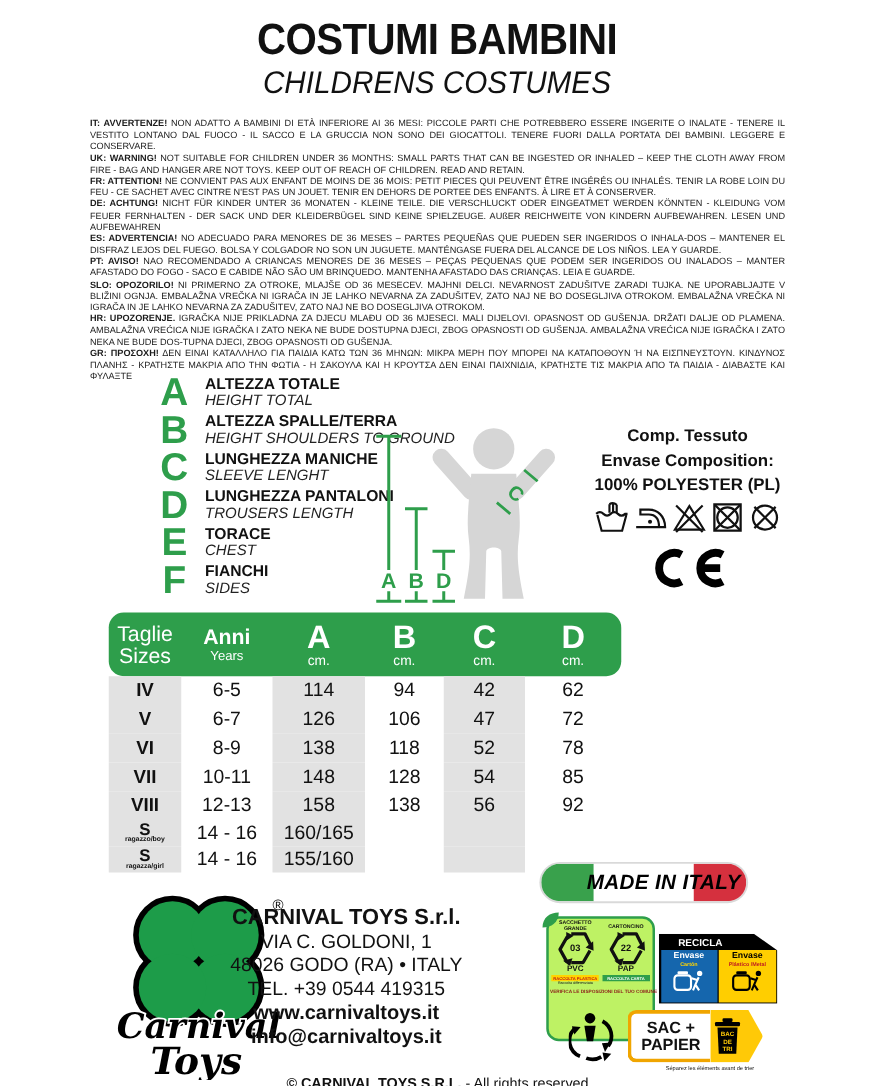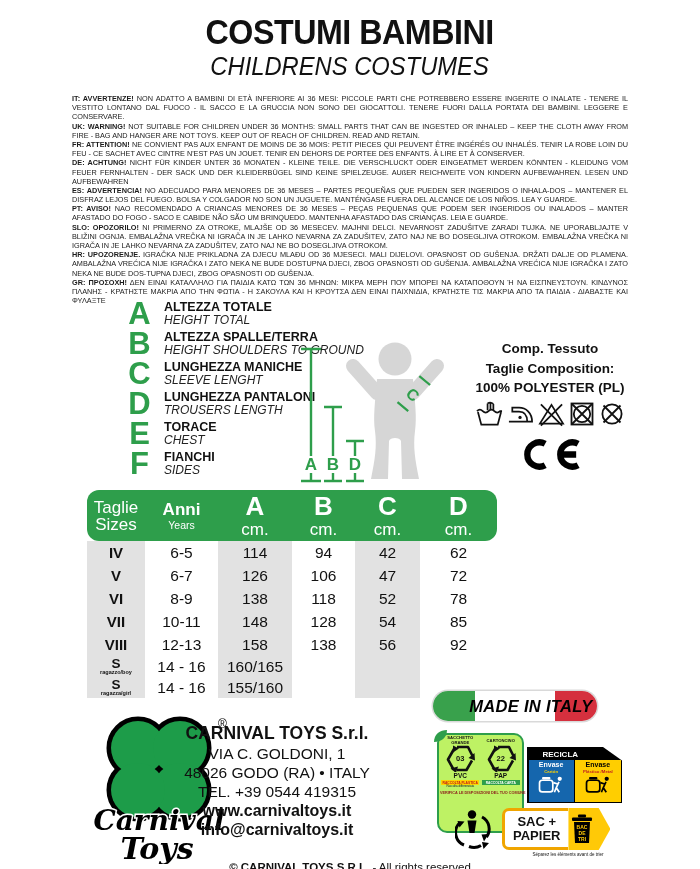--- a/index.html
+++ b/index.html
@@ -34,21 +34,21 @@
   .ce-wrap{margin-top:11px;display:flex;justify-content:center;}
 
   
   .table{top:490px;left:87px;width:410px;}
   .thead,.trow{display:grid;grid-template-columns:58px 73px 74px 63px 65px 77px;}
   .thead{background:var(--green);height:51px;color:#fff;border-radius:12px;}
   .th{display:flex;flex-direction:column;align-items:center;justify-content:center;line-height:1;}
   .th .h1{font-size:17px;}
   .th .h1.big{font-size:26px;font-weight:800;}
   .th .h1.bold{font-weight:800;}
-  .th .h2{font-size:17px;margin-top:2px;}
+  .th .h2{font-size:11px;margin-top:2px;}
   .th .h2.tiny{font-size:10.5px;}
   .trow{height:23px;}
   .trow.small{height:21px;}
   .td{display:flex;align-items:center;justify-content:center;font-size:15.5px;color:#111;}
   .td.sh{background:var(--shade);}
   .td.size{font-weight:800;font-size:15px;}
   .scell{flex-direction:column;line-height:1;}
   .s-main{font-size:13.5px;font-weight:800;line-height:11px;}
   .s-sub{font-size:5.5px;font-weight:bold;line-height:6px;}
 
@@ -196,21 +196,21 @@
     <text x="62" y="137" text-anchor="middle" font-size="17" font-weight="bold" fill="#2E9E4B">D</text>
   </g>
   <g transform="translate(133,46) rotate(40)">
     <path d="M-7,2 H7 M-7,36 H7" stroke="#2E9E4B" stroke-width="2.2" fill="none"></path>
     <text x="0" y="26" text-anchor="middle" font-size="16" font-weight="bold" fill="#2E9E4B">C</text>
   </g>
 </svg>
 
 <div class="abs comp">
   <div class="comp-line">Comp. Tessuto</div>
-  <div class="comp-line">Taglie Composition:</div>
+  <div class="comp-line">Envase Composition:</div>
   <div class="comp-line">100% POLYESTER (PL)</div>
   <div class="care-row">
     <svg width="27" height="26" viewBox="0 0 28 26">
       <g stroke="#111" stroke-width="1.8" fill="none">
         <path d="M1,10 Q4,7 7,10 Q10,13 13,10 Q16,7 19,10 Q22,13 25,10 L27,10"></path>
         <path d="M2,11 L5.5,24 H22.5 L26,11"></path>
         <path d="M12,2 V9 M15,2 V9 M18,2.5 V9 M12,2 Q15,0 18,2.5"></path>
       </g>
     </svg>
     <svg width="27" height="26" viewBox="0 0 28 26">

